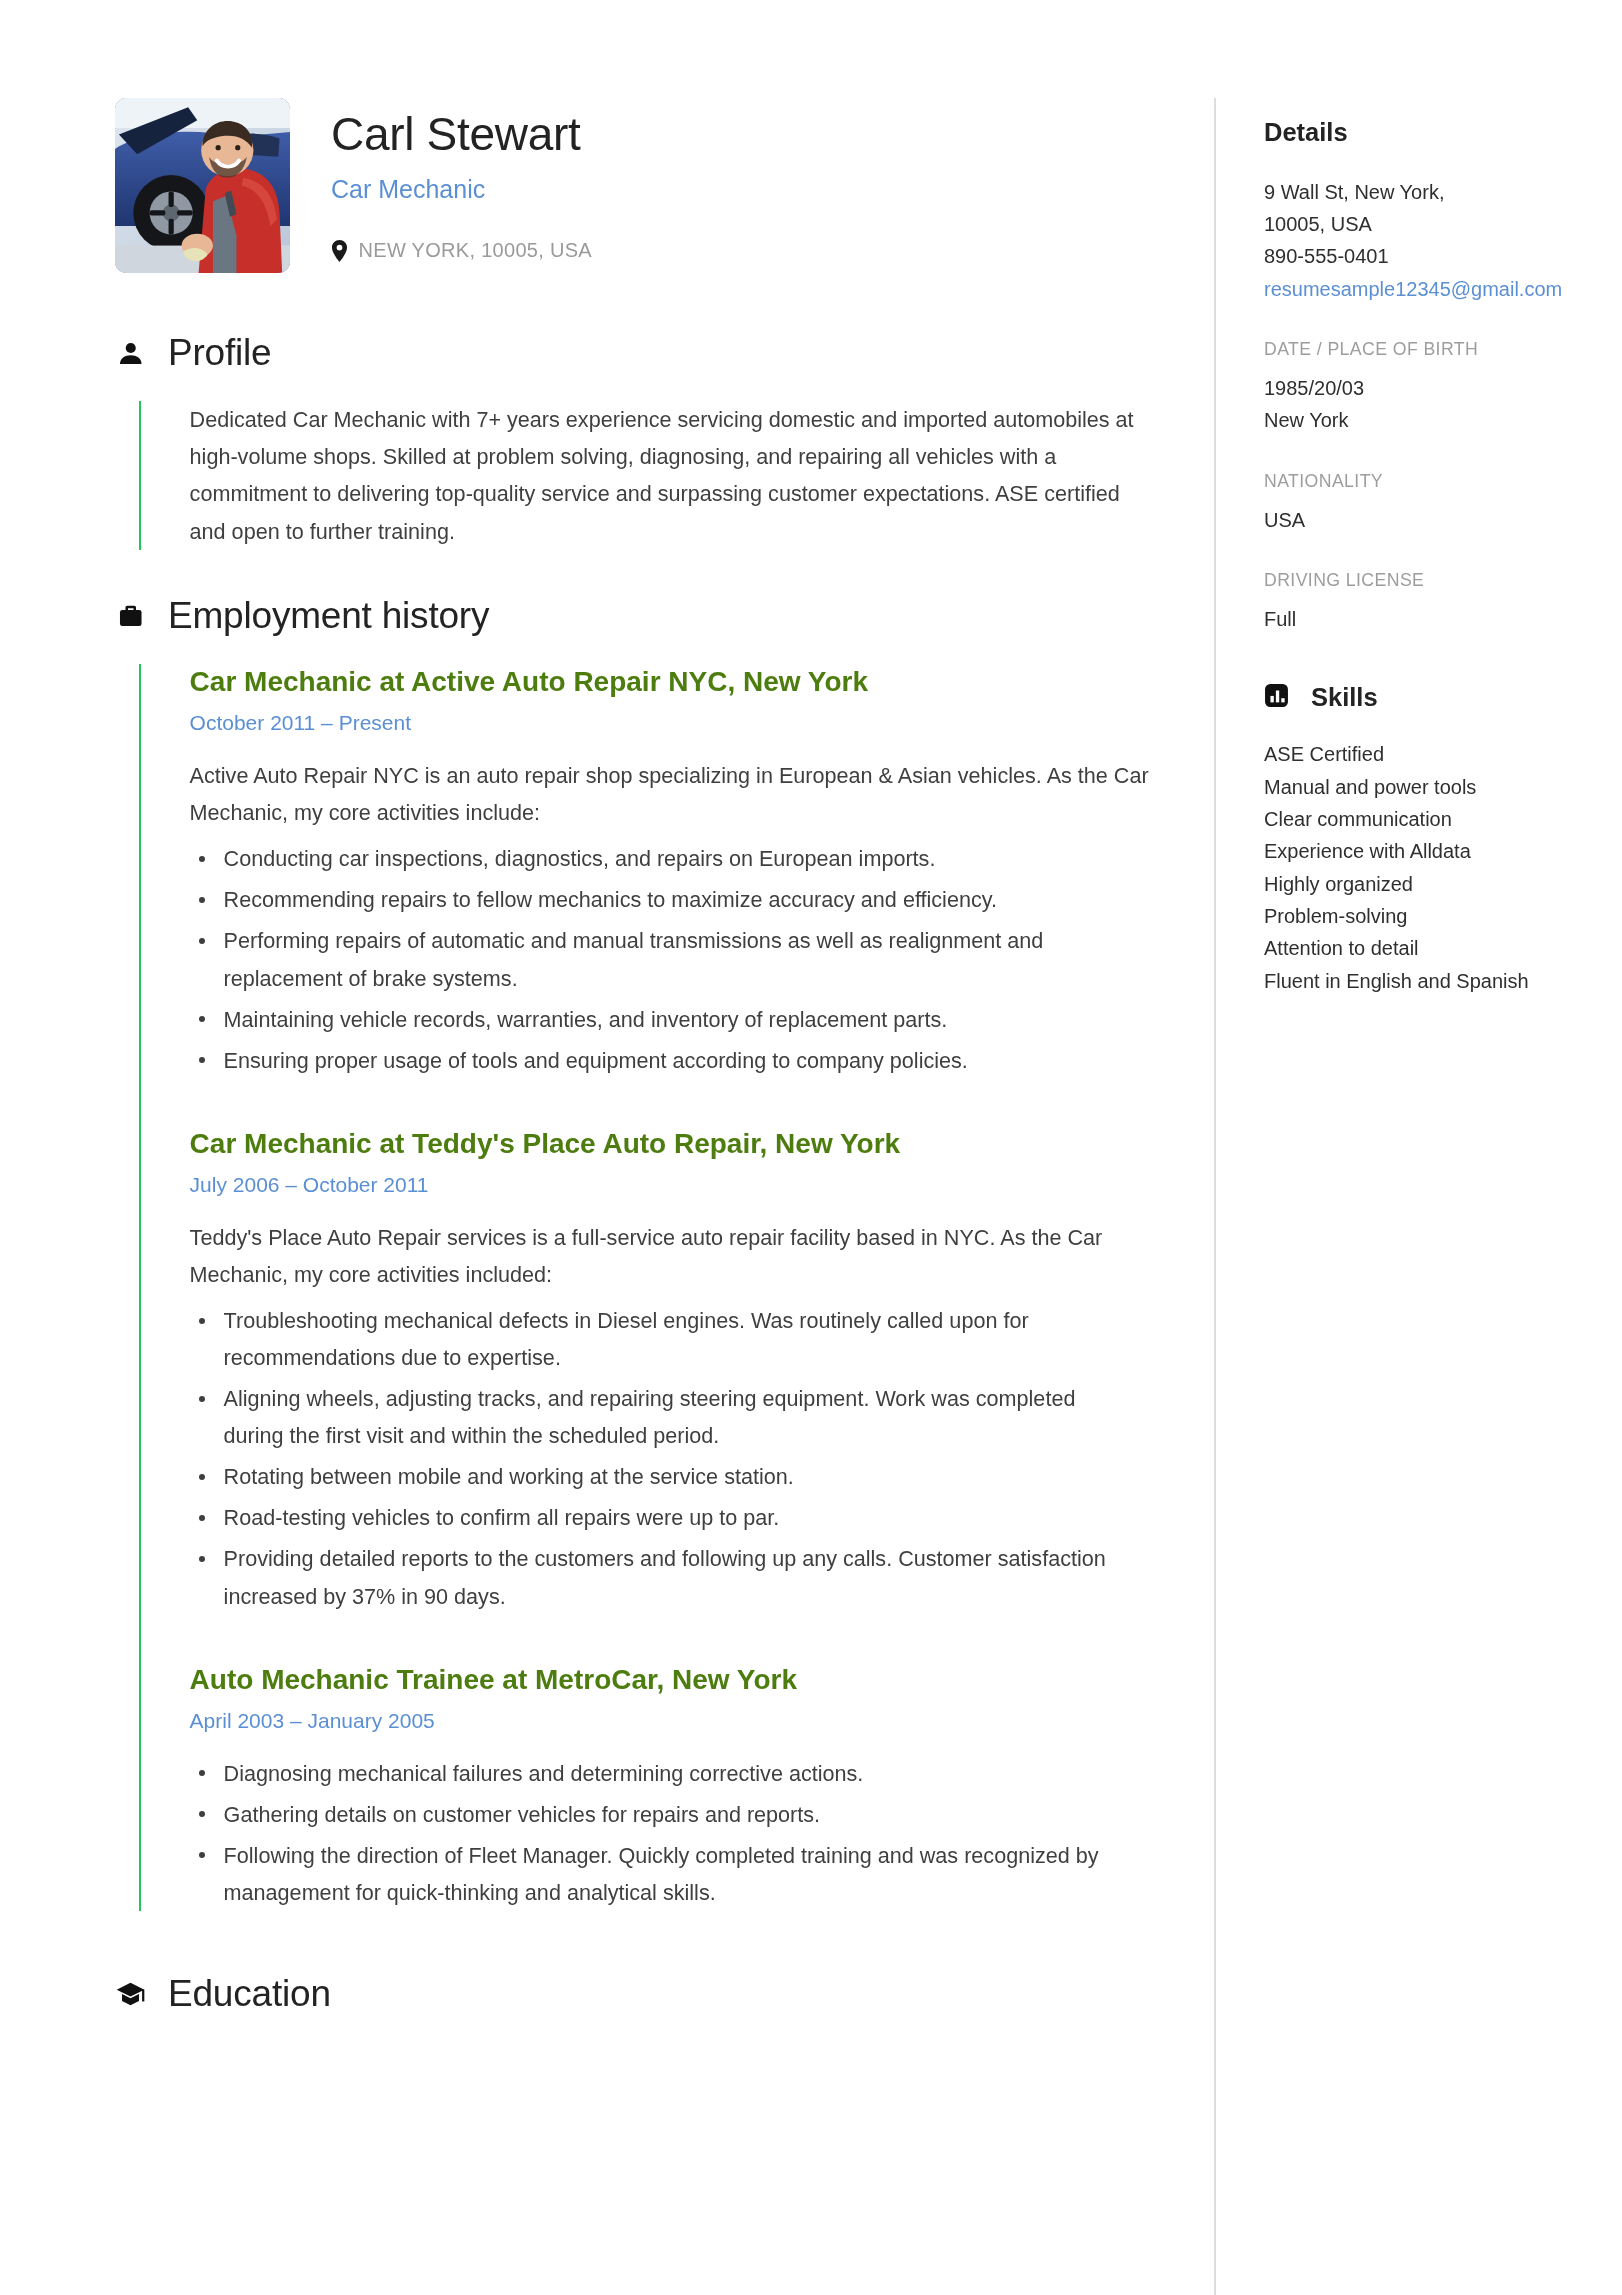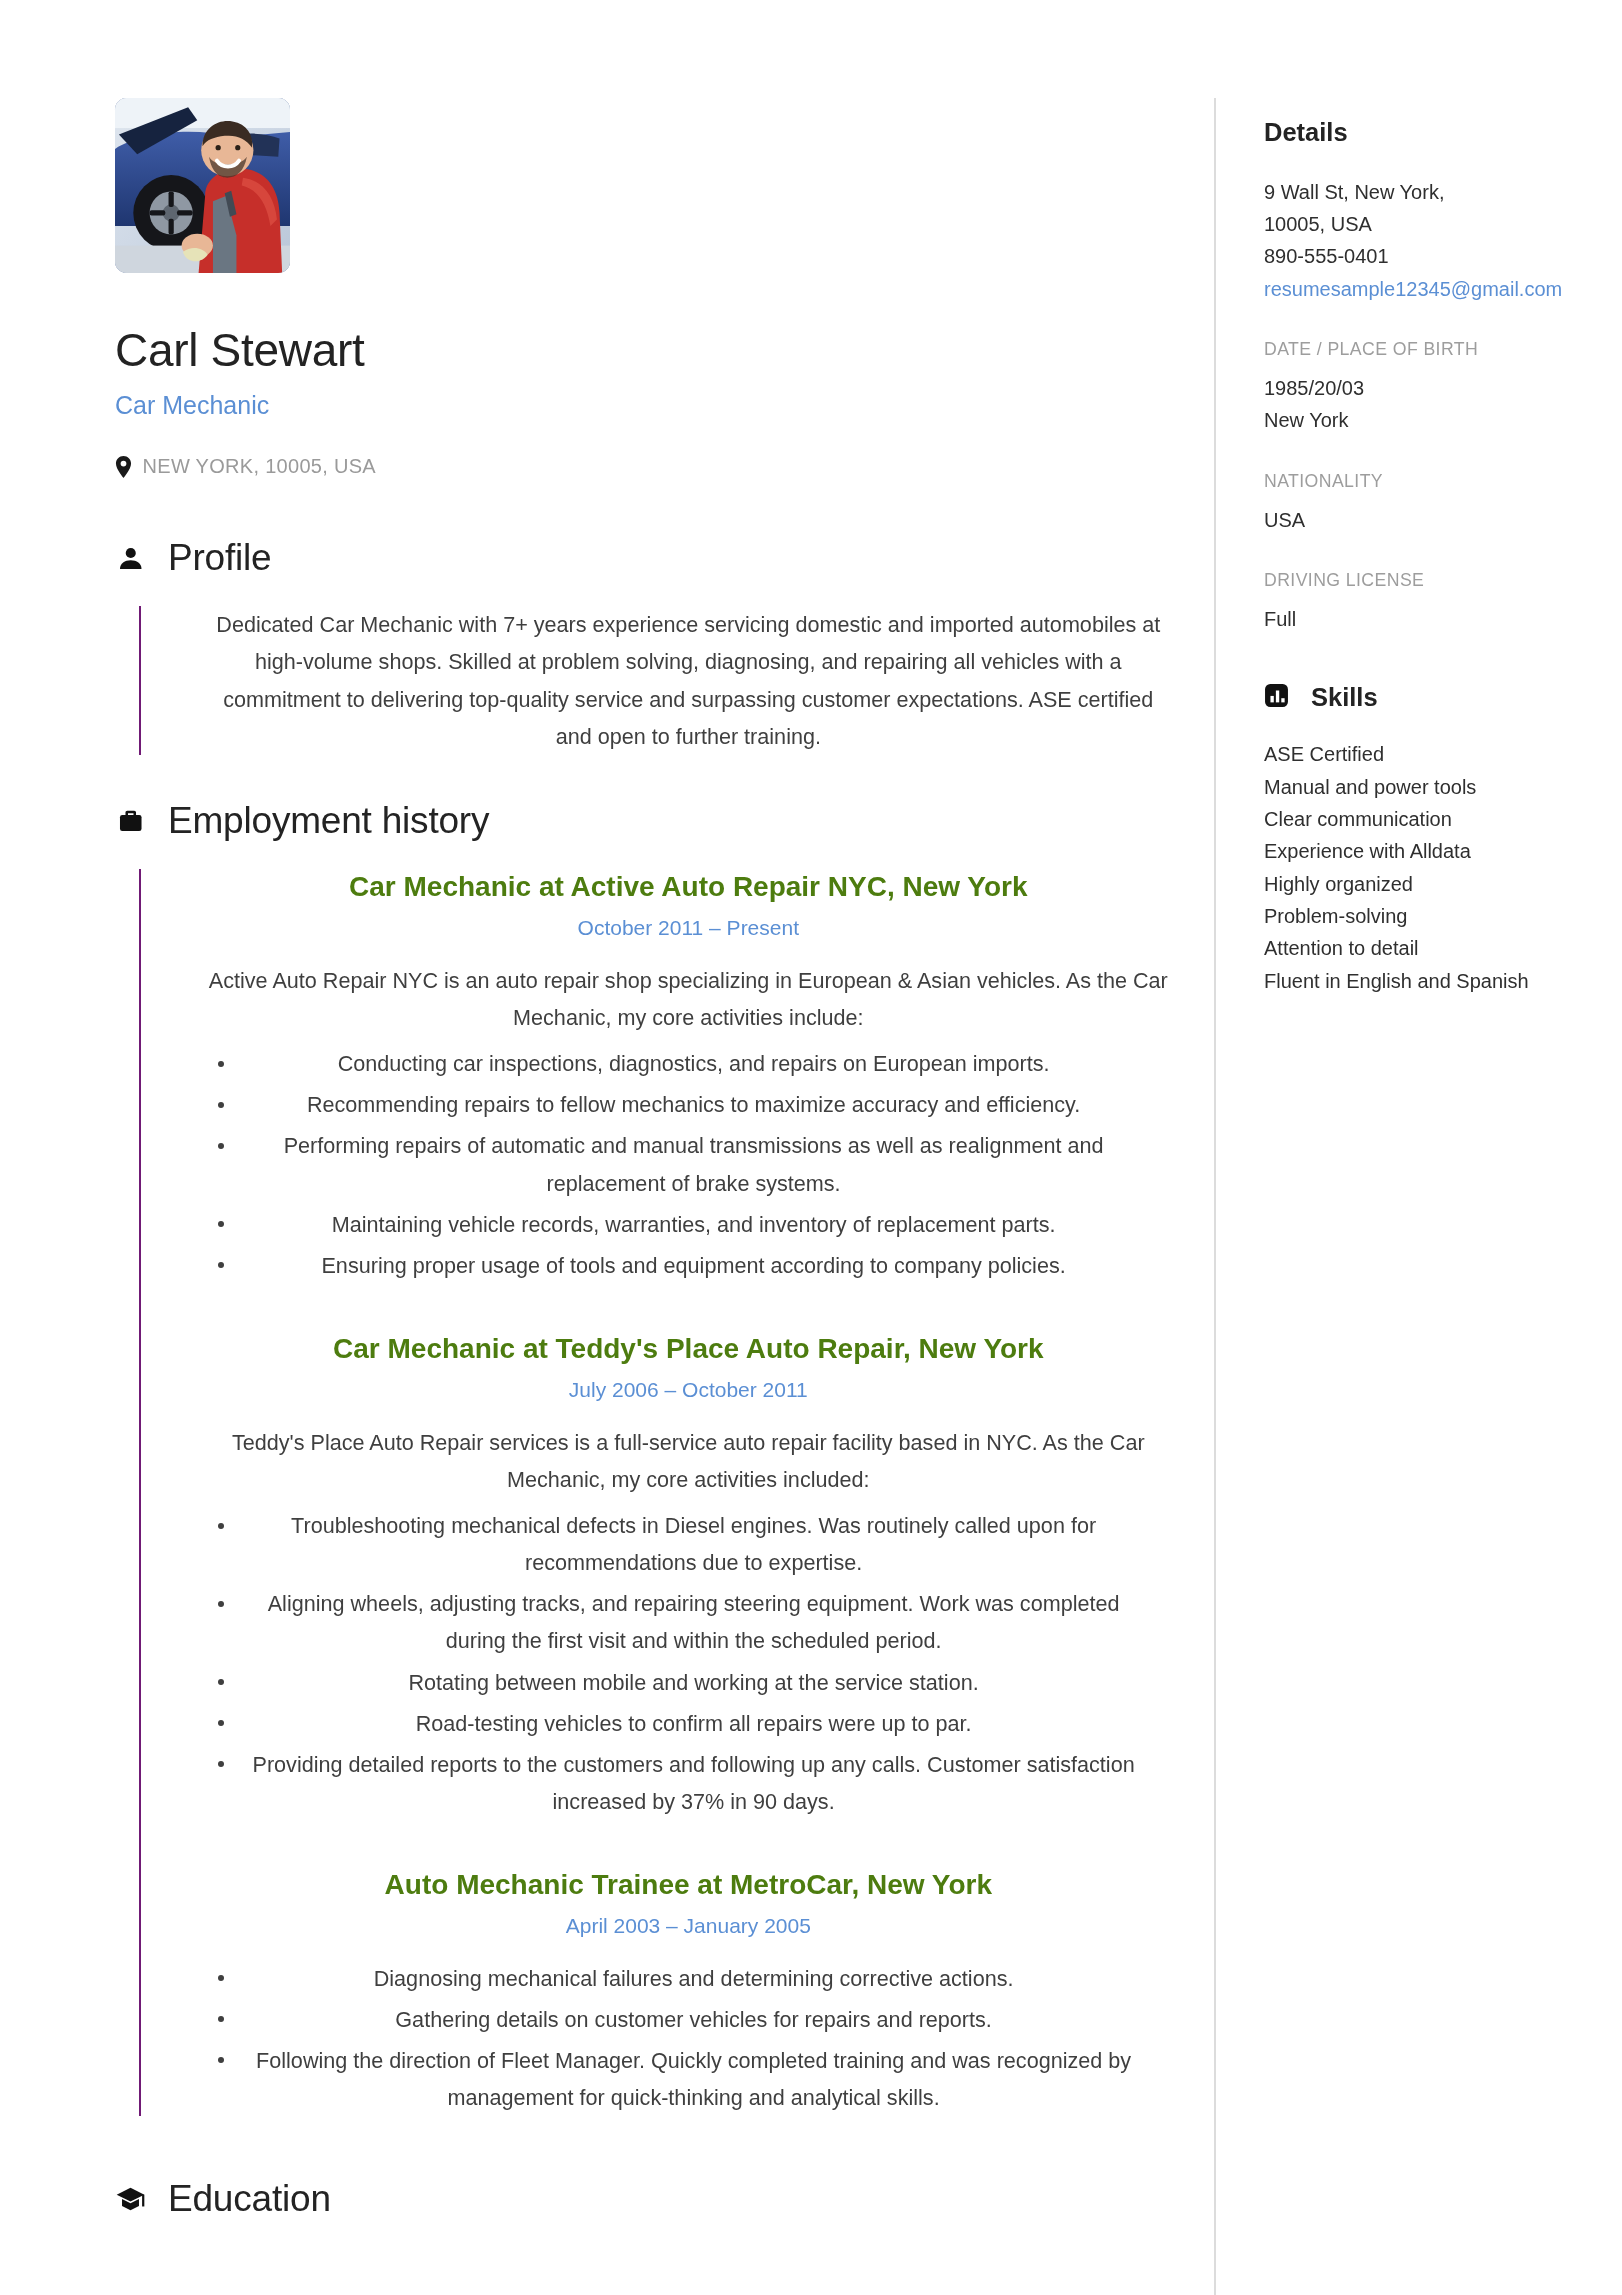--- a/index.html
+++ b/index.html
@@ -29,21 +29,20 @@
     flex: 0 0 1099px;
     padding-right: 46px;
   }
 
   
   .header {
     display: flex;
     align-items: flex-start;
     gap: 41px;
     margin-bottom: 60px;
-    flex-direction: column;
   }
 
   .photo {
     width: 175px;
     height: 175px;
     border-radius: 11.8px;
     overflow: hidden;
     flex: 0 0 175px;
     position: relative;
     background: #1d3a7a;
@@ -94,24 +93,23 @@
   .section-title {
     font-size: 37px;
     font-weight: 400;
     color: #232323;
     letter-spacing: -0.2px;
     line-height: 1.1;
   }
 
   
   .ruled {
-    border-left: 2px solid #701a75;
-    padding-left: 68px;
+    border-left: 2px solid #22c55e;
+    padding-left: 49px;
     margin-left: 23.6px;
-    text-align: center;
   }
 
   .profile-text {
     font-size: 21.6px;
     line-height: 1.72;
     color: #3f3f3f;
     max-width: 968px;
   }
 
   .section-block { margin-bottom: 46px; }

